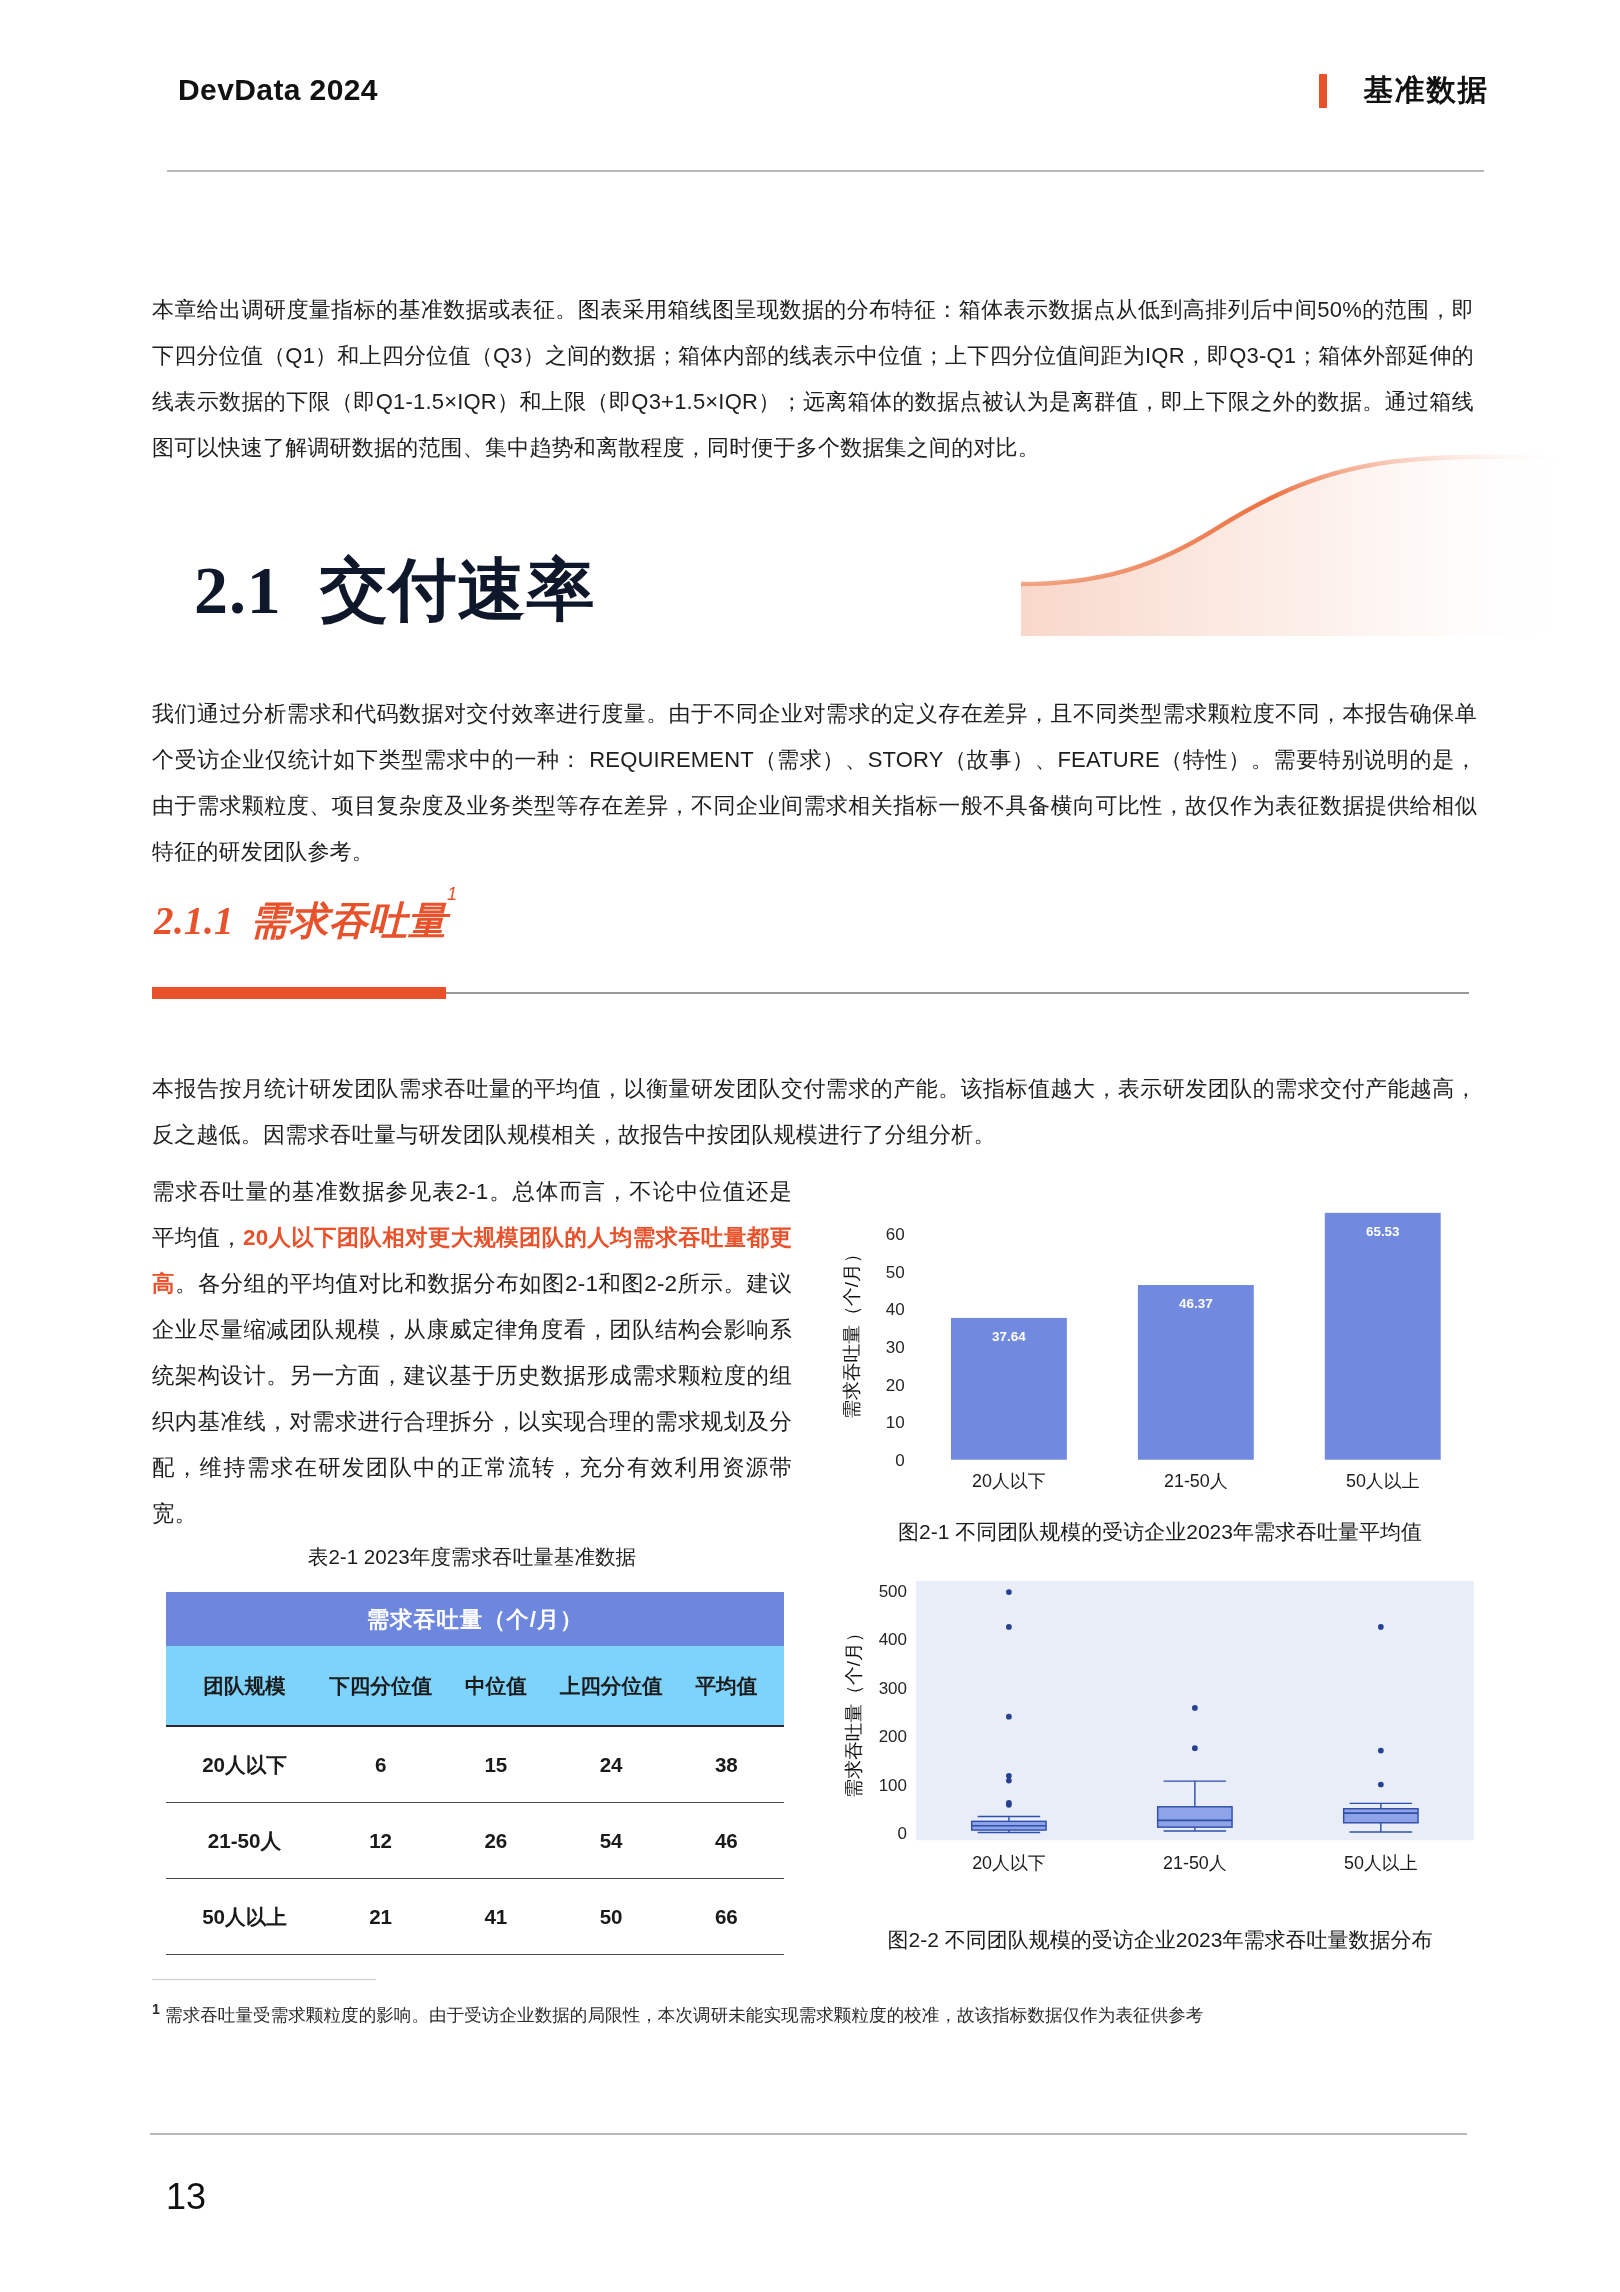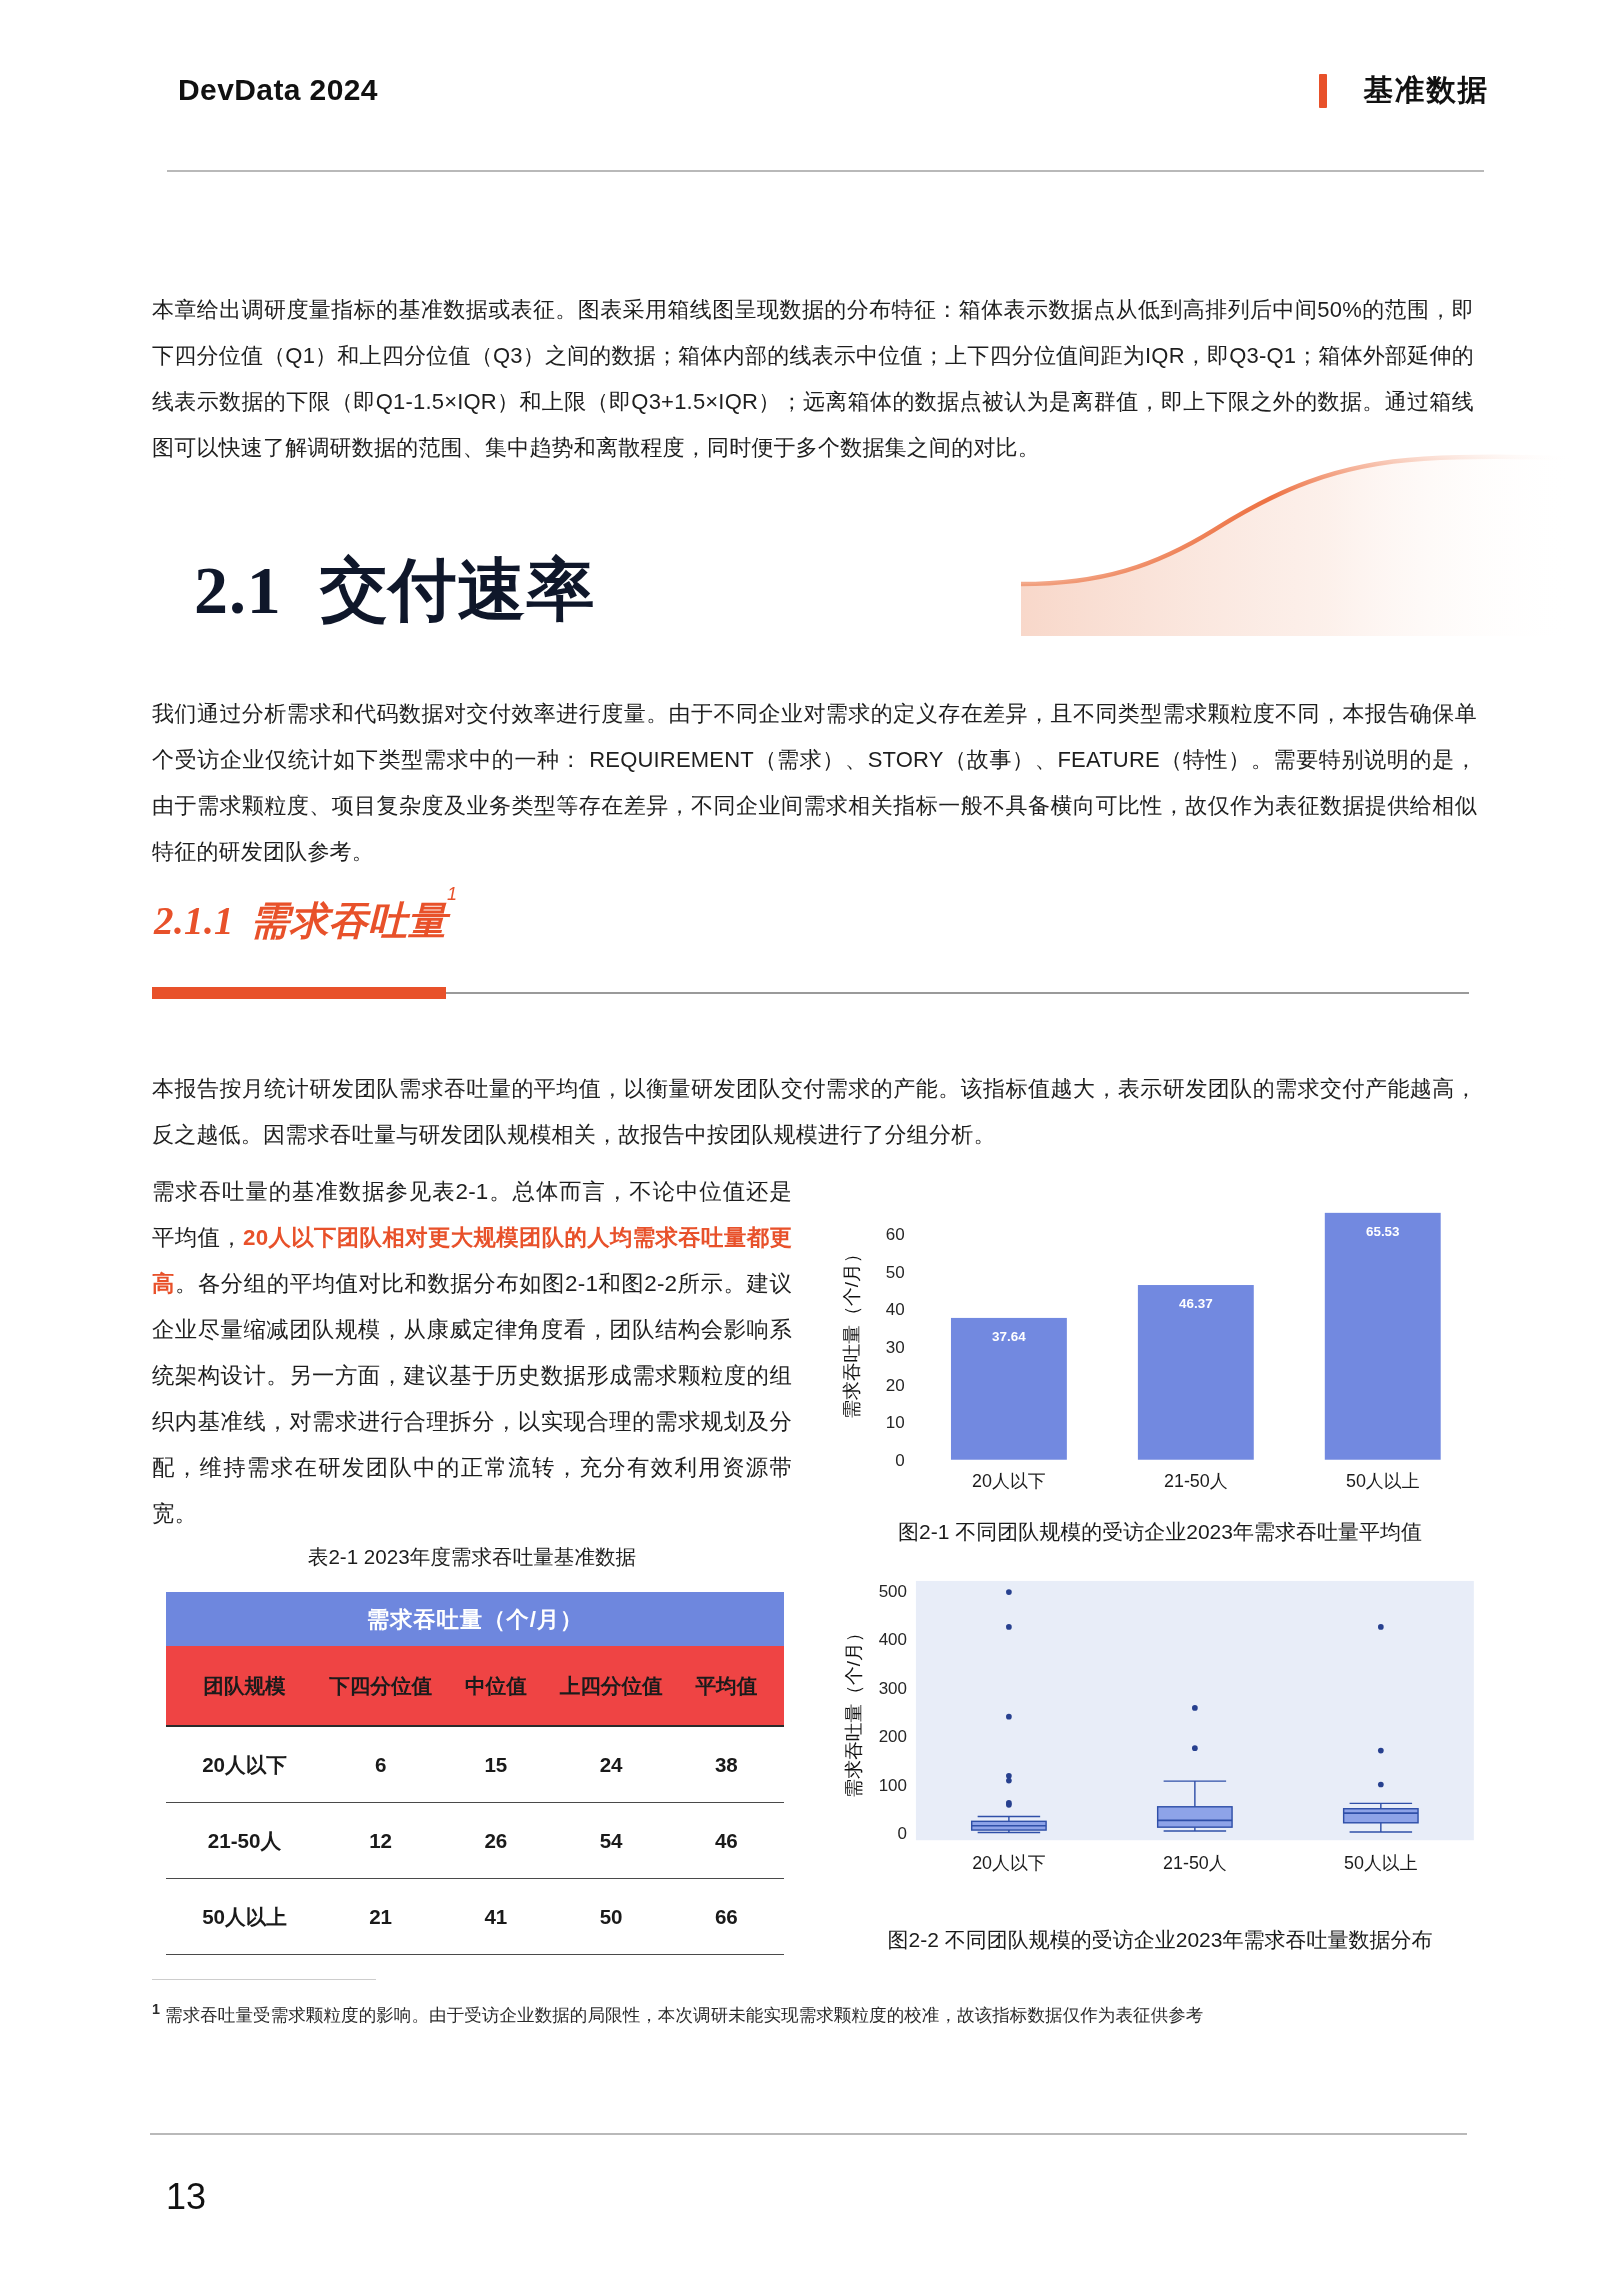--- a/index.html
+++ b/index.html
@@ -50,21 +50,21 @@
   .p3{position:absolute;left:152px;top:1169px;width:640px;
     font-size:22.4px;line-height:46px;color:#1e1e1e;text-align:justify;letter-spacing:0.2px;}
   .hl{color:#e8512a;font-weight:bold;}
 
   
   .tbl-cap{position:absolute;left:152px;top:1543px;width:640px;text-align:center;
     font-size:20.6px;color:#1d1d1d;}
   .tbl{position:absolute;left:166px;top:1592px;width:618px;}
   .tbl-head{height:54px;background:#6e87de;display:flex;align-items:center;justify-content:center;}
   .tbl-head span{color:#fff;font-size:22.4px;font-weight:bold;letter-spacing:0.9px;}
-  .tbl-sub{height:79px;background:#ef4444;display:flex;align-items:center;border-bottom:2.7px solid #2b2b2b;}
+  .tbl-sub{height:79px;background:#7dd3fc;display:flex;align-items:center;border-bottom:2.7px solid #2b2b2b;}
   .tbl-row{height:75px;display:flex;align-items:center;border-bottom:1.8px solid #4a4a4a;}
   .tbl-row.last{border-bottom:1.8px solid #4a4a4a;}
   .c0{width:157px;text-align:center;font-size:20.6px;font-weight:bold;}
   .c1,.c2,.c3,.c4{flex:1;text-align:center;font-size:20.6px;font-weight:bold;}
   .tbl-sub .c0,.tbl-sub .c1,.tbl-sub .c2,.tbl-sub .c3,.tbl-sub .c4{font-weight:bold;font-size:20.6px;color:#1b1b1b;}
 
   
   .fig1{position:absolute;left:833px;top:1191px;width:654px;height:318px;}
   .fig1-cap{position:absolute;left:806px;top:1518px;width:708px;text-align:center;font-size:21px;color:#1b1b1b;}
   .fig2{position:absolute;left:833px;top:1572px;width:654px;height:304px;}

